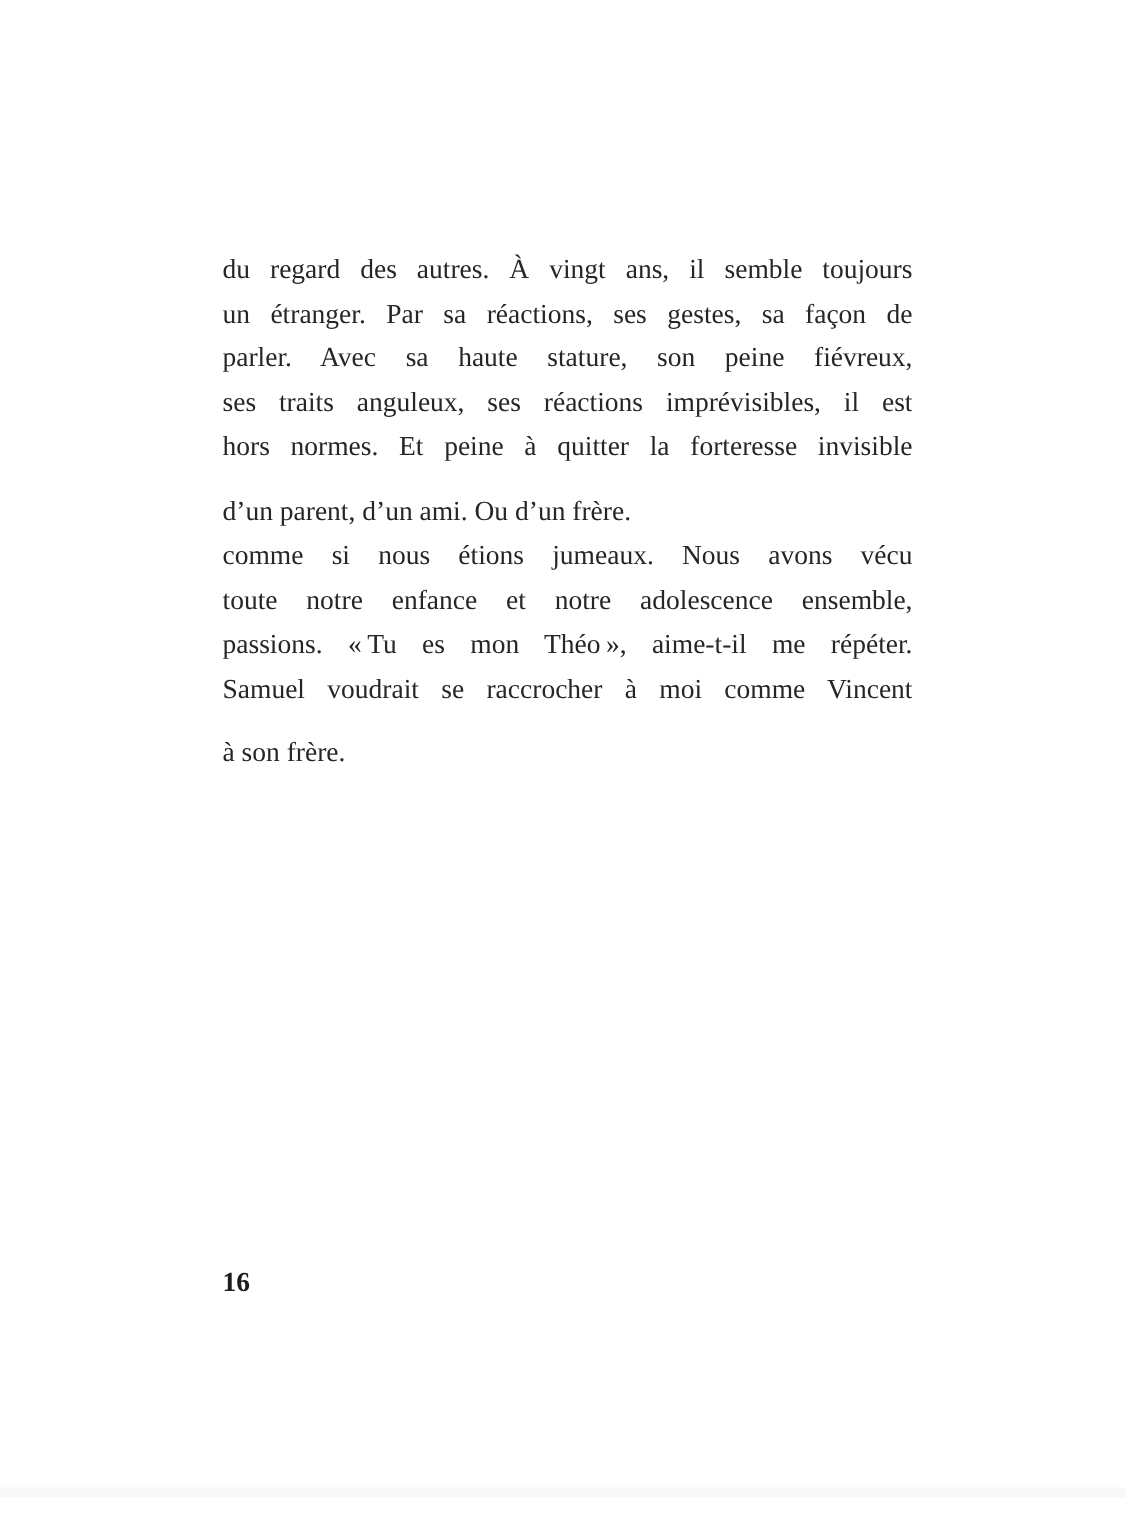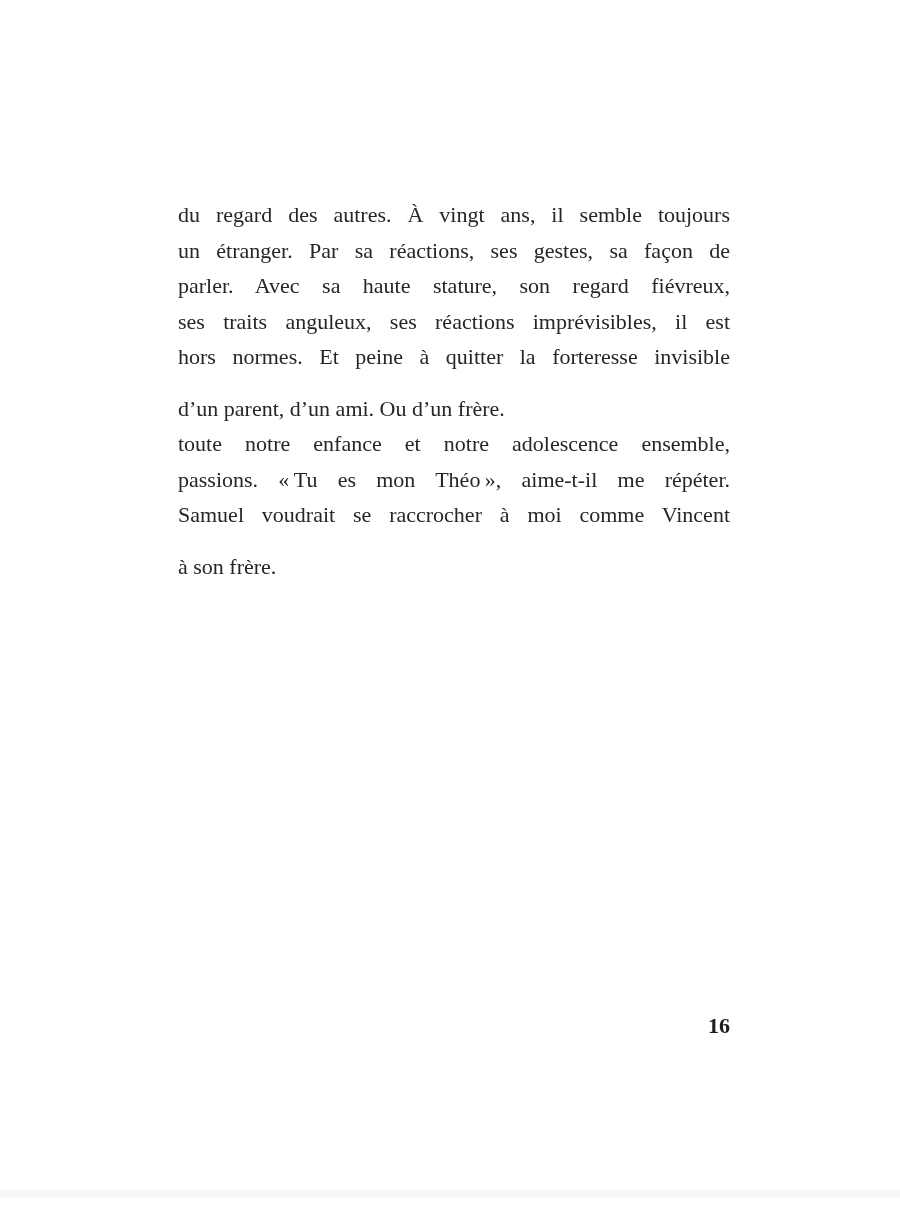--- a/index.html
+++ b/index.html
@@ -38,21 +38,20 @@
     margin-top: 16px;
   }
   .line.indent {
     text-indent: 24px;
   }
   .page-number {
     position: absolute;
     left: 178px;
     top: 1013px;
     width: 552px;
-    text-align: right;
     color: #1d1d1d;
     font-size: 22px;
     font-weight: bold;
     line-height: 26px;
   }
   .footer-strip {
     position: absolute;
     left: 0;
     bottom: 0;
     width: 900px;
@@ -63,27 +62,28 @@
 </head>
 <body>
 
 <div class="book-page">
 
   <div class="text-block">
 
     <div class="paragraph">
       <div class="line">du regard des autres. À vingt ans, il semble toujours</div>
       <div class="line">un étranger. Par sa réactions, ses gestes, sa façon de</div>
-      <div class="line">parler. Avec sa haute stature, son regard fiévreux,</div>
+      <div class="line">parler. Avec sa haute stature, son peine fiévreux,</div>
       <div class="line">ses traits anguleux, ses réactions imprévisibles, il est</div>
       <div class="line">hors normes. Et peine à quitter la forteresse invisible</div>
       <div class="line last">d’un parent, d’un ami. Ou d’un frère.</div>
     </div>
 
     <div class="paragraph">
+      <div class="line">comme si nous étions jumeaux. Nous avons vécu</div>
       <div class="line">toute notre enfance et notre adolescence ensemble,</div>
       <div class="line">passions. « Tu es mon Théo », aime-t-il me répéter.</div>
       <div class="line">Samuel voudrait se raccrocher à moi comme Vincent</div>
       <div class="line last">à son frère.</div>
     </div>
 
   </div>
 
   <div class="page-number">16</div>
 

